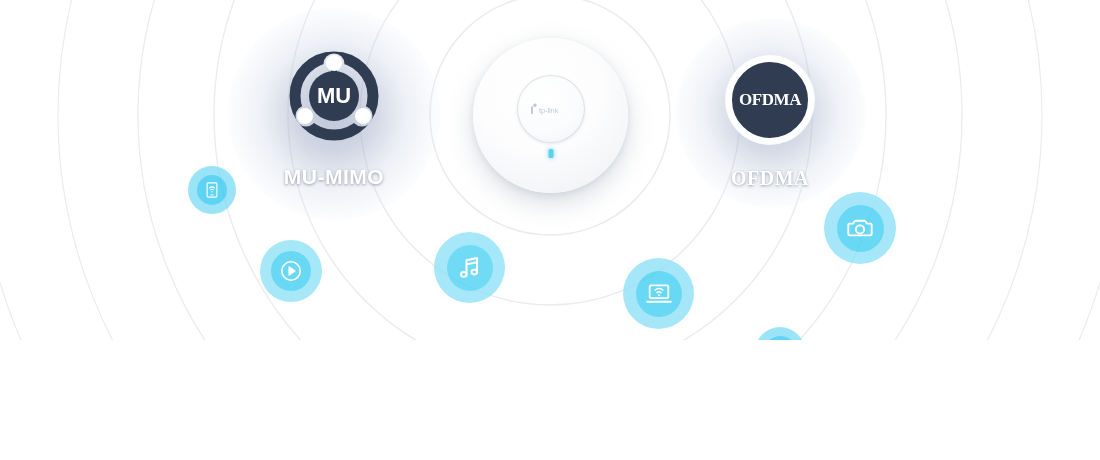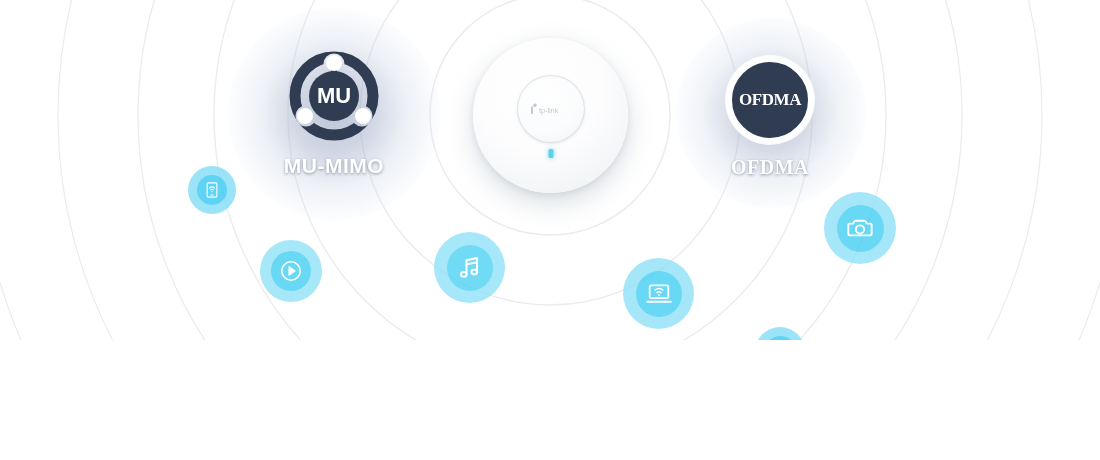--- a/index.html
+++ b/index.html
@@ -57,21 +57,21 @@
   .feature {
     position: absolute;
     text-align: center;
   }
   .feature .badge {
     position: relative;
     margin: 0 auto;
     border-radius: 50%;
   }
   .feature .caption {
-    margin-top: 12px;
+    margin-top: 23px;
     color: #ffffff;
     font-weight: bold;
     letter-spacing: 0.5px;
     text-shadow: 0 1px 3px rgba(70,80,105,0.55);
     white-space: nowrap;
   }
 
   
   #mu-mimo { left: 258px; top: 50px; width: 152px; }
   #mu-mimo .badge { width: 92px; height: 92px; }

